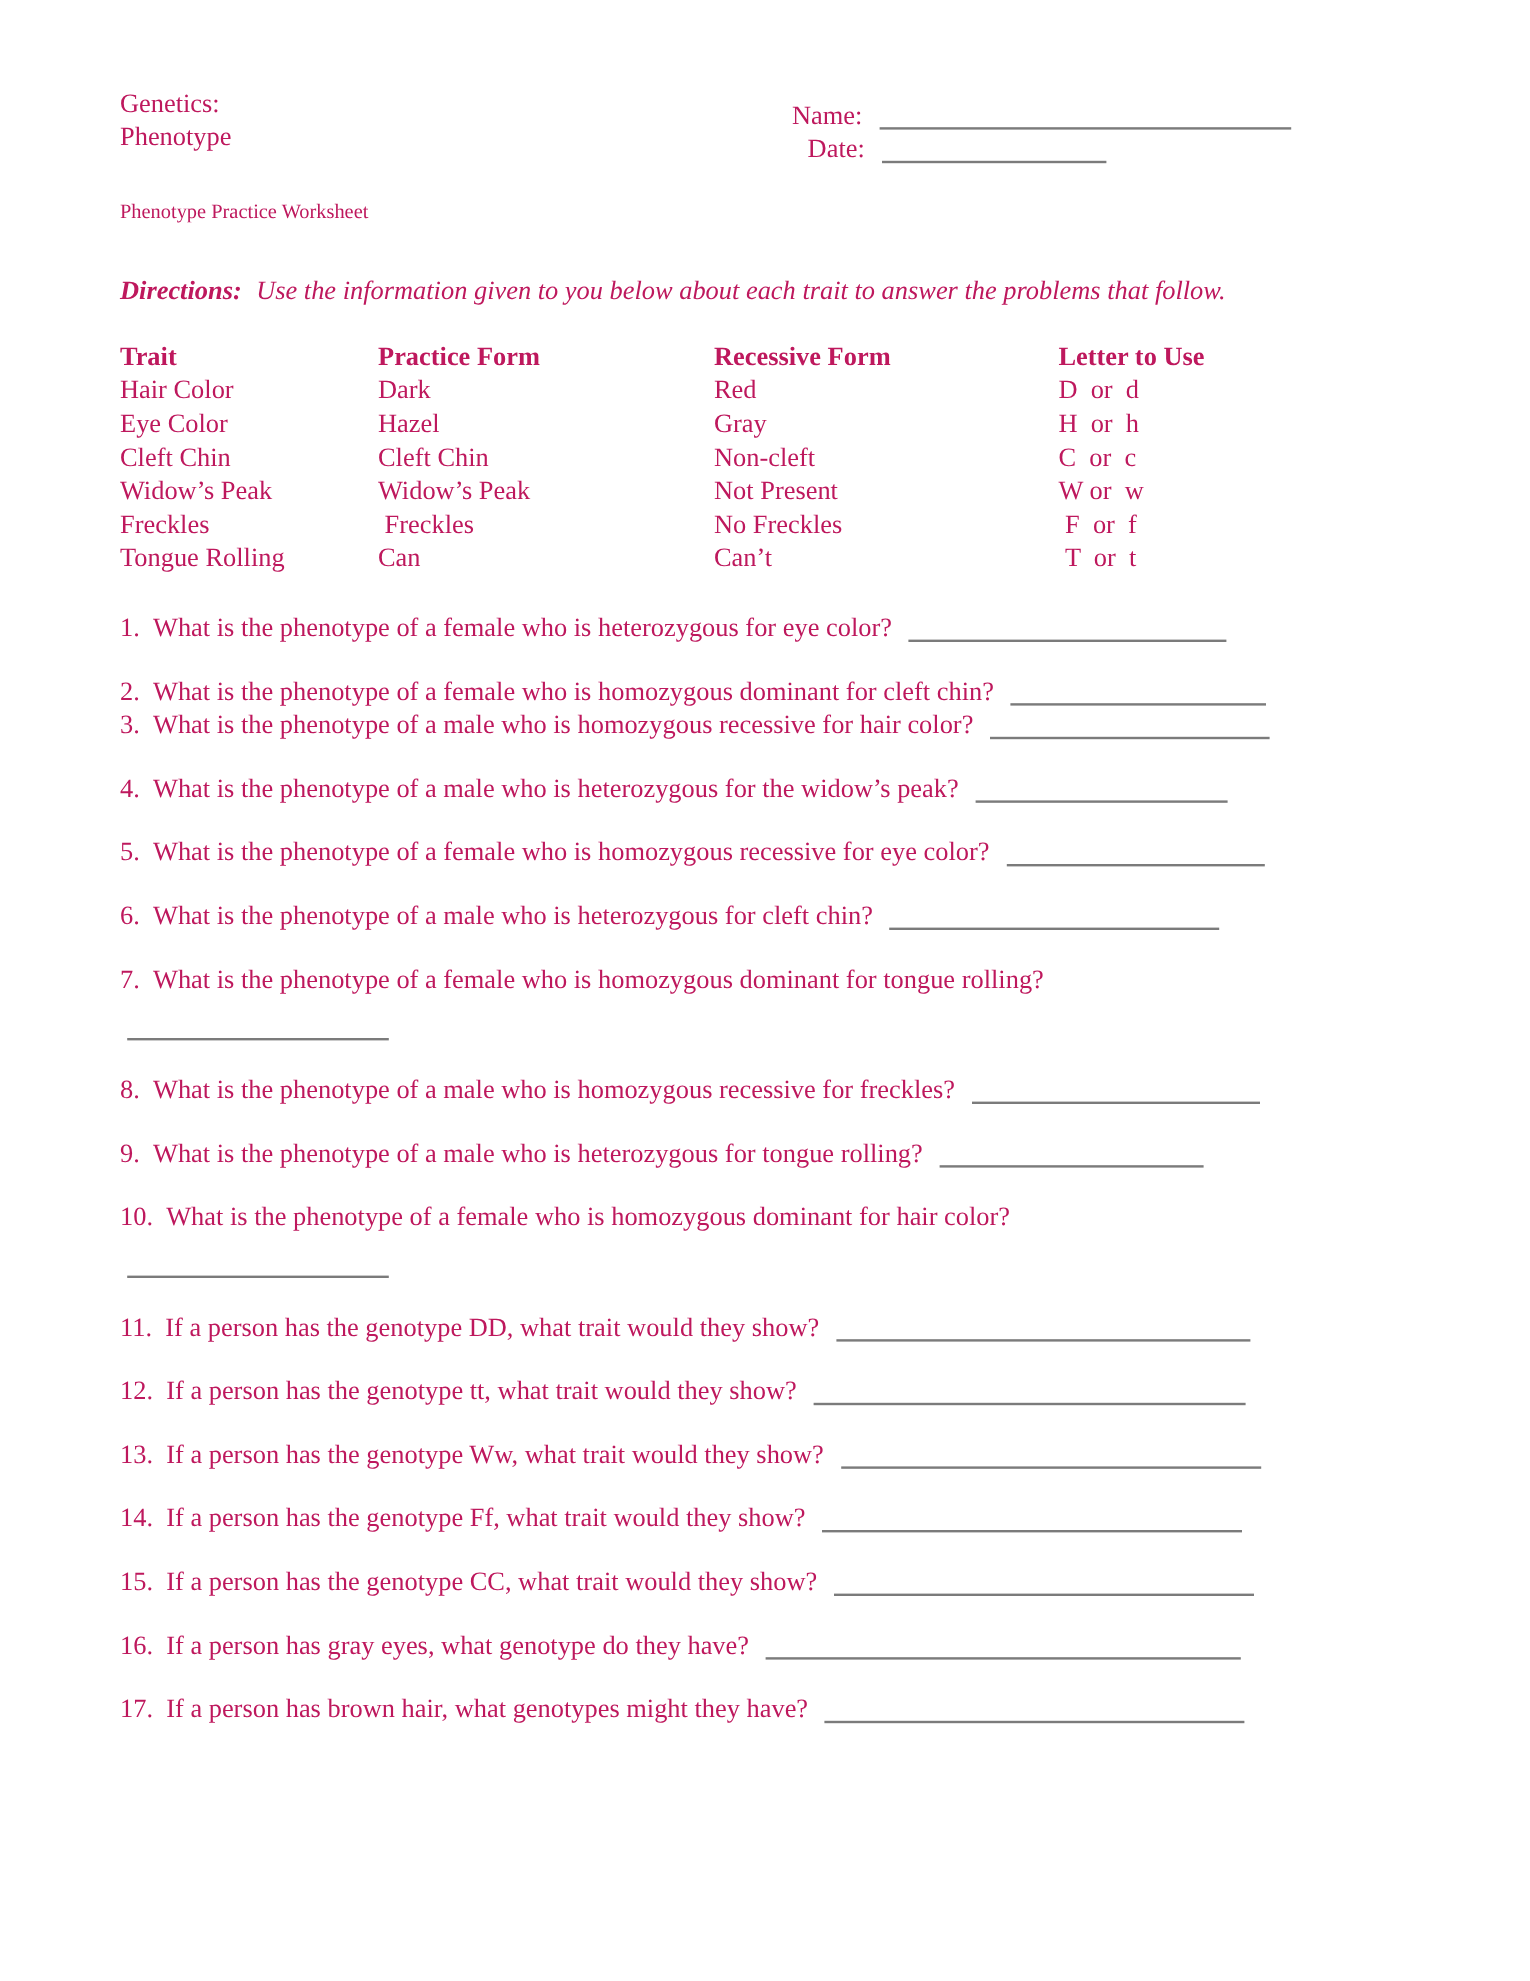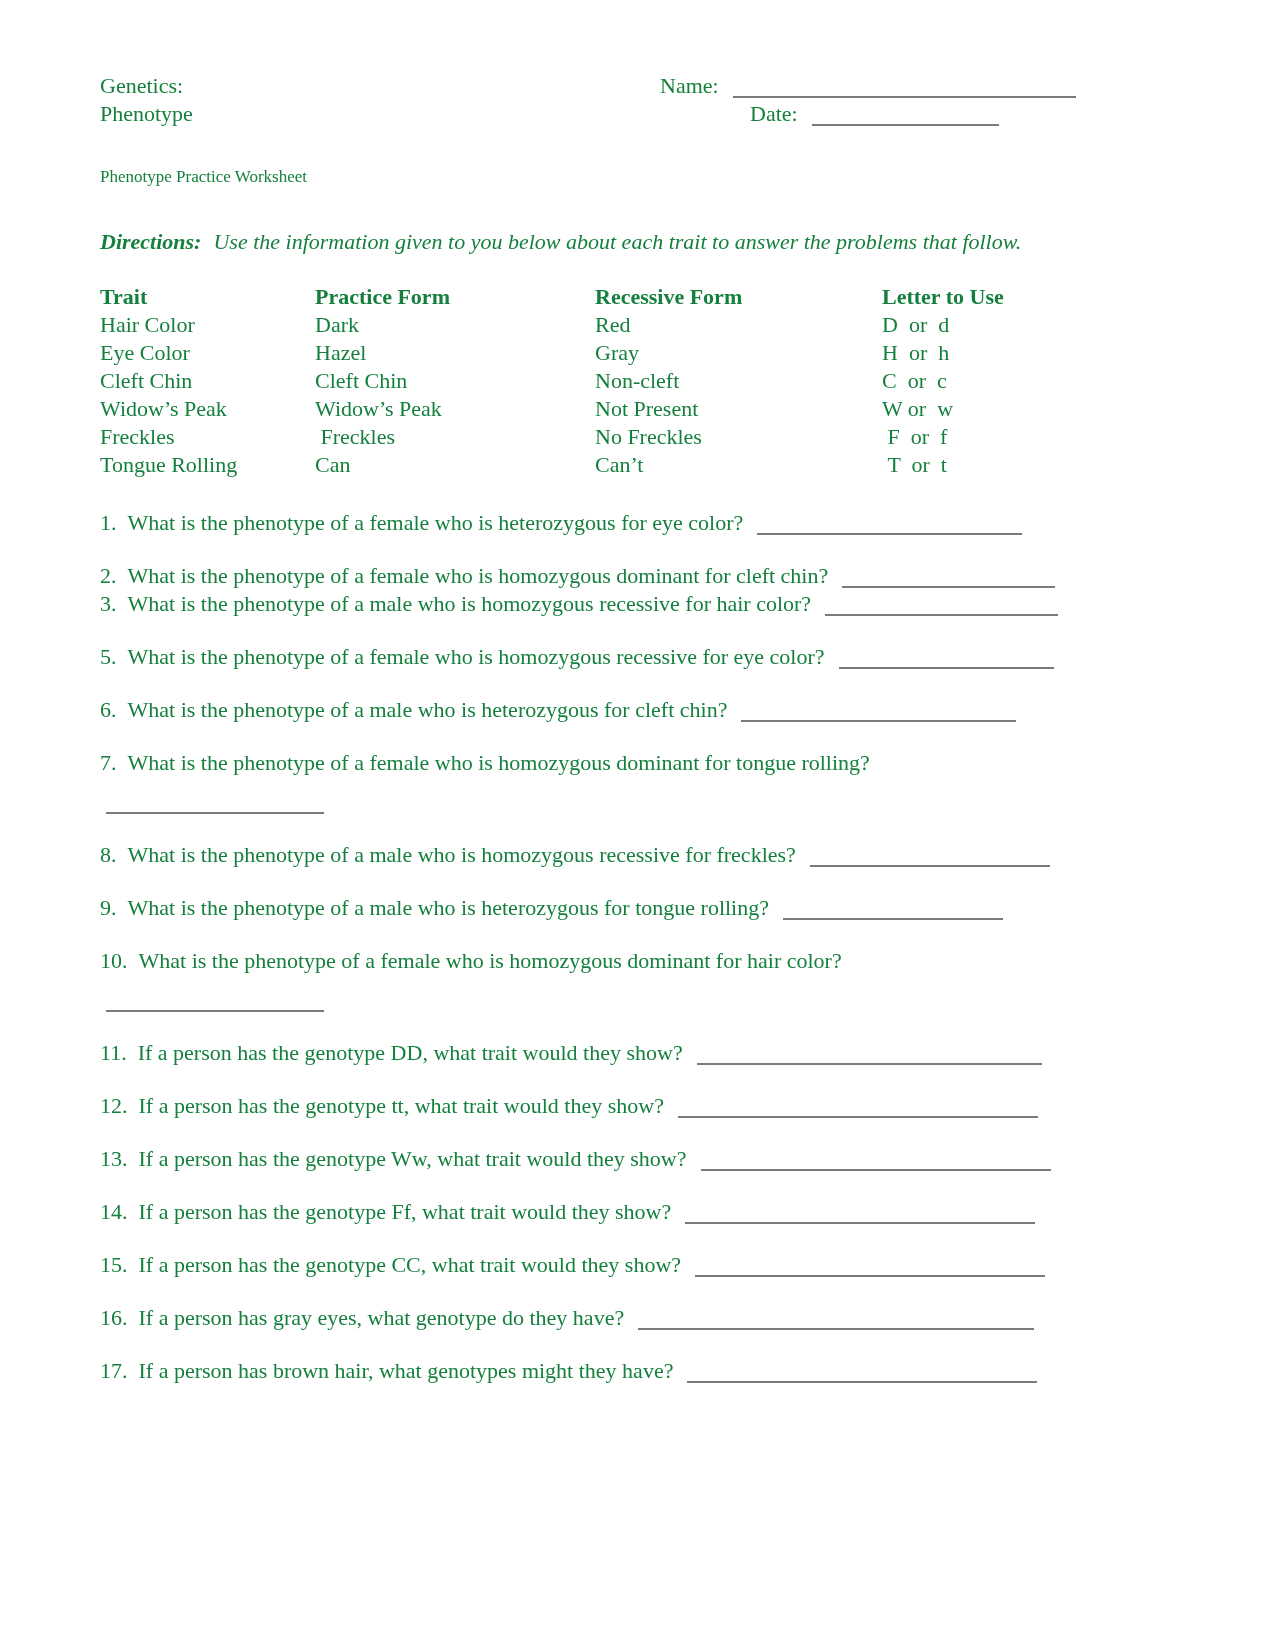--- a/index.html
+++ b/index.html
@@ -5,28 +5,28 @@
   html, body { margin: 0; padding: 0; background: #ffffff; }
   .page {
     position: relative;
     width: 1275px;
     height: 1651px;
     background: #ffffff;
     box-sizing: border-box;
     padding: 72px 100px 0 100px;
     font-family: "Liberation Serif", "DejaVu Serif", serif;
     font-size: 22px;
-    color: #15803d;
+    color: #be185d;
     overflow: hidden;
   }
 
   
   .header { position: relative; height: 58px; }
   .course div { line-height: 28px; }
-  .namedate { position: absolute; left: 560px; top: 0; text-align: center; }
+  .namedate { position: absolute; left: 560px; top: 10px; }
   .nd-line { line-height: 28px; white-space: nowrap; }
   .nd-line.date-line { padding-left: 13px; }
 
   
   .blank {
     display: inline-block;
     height: 2px;
     background: #7b7b7b;
     margin-left: 14px;
     transform: translateY(5px);
@@ -128,20 +128,23 @@
       <div class="question">
         <div class="qline"><span class="qnum">1.</span><span class="qtext">What is the phenotype of a female who is heterozygous for eye color?</span><span class="blank" style="width: 265px;"></span></div>
       </div>
       <div class="question tight">
         <div class="qline"><span class="qnum">2.</span><span class="qtext">What is the phenotype of a female who is homozygous dominant for cleft chin?</span><span class="blank" style="width: 213px;"></span></div>
       </div>
       <div class="question">
         <div class="qline"><span class="qnum">3.</span><span class="qtext">What is the phenotype of a male who is homozygous recessive for hair color?</span><span class="blank" style="width: 233px;"></span></div>
       </div>
       <div class="question">
+        <div class="qline"><span class="qnum">4.</span><span class="qtext">What is the phenotype of a male who is heterozygous for the widow’s peak?</span><span class="blank" style="width: 210px;"></span></div>
+      </div>
+      <div class="question">
         <div class="qline"><span class="qnum">5.</span><span class="qtext">What is the phenotype of a female who is homozygous recessive for eye color?</span><span class="blank" style="width: 215px;"></span></div>
       </div>
       <div class="question">
         <div class="qline"><span class="qnum">6.</span><span class="qtext">What is the phenotype of a male who is heterozygous for cleft chin?</span><span class="blank" style="width: 275px;"></span></div>
       </div>
       <div class="question">
         <div class="qline"><span class="qnum">7.</span><span class="qtext">What is the phenotype of a female who is homozygous dominant for tongue rolling?</span></div>
         <div class="blank-line"><span class="blank" style="width: 218px;"></span></div>
       </div>
       <div class="question">

